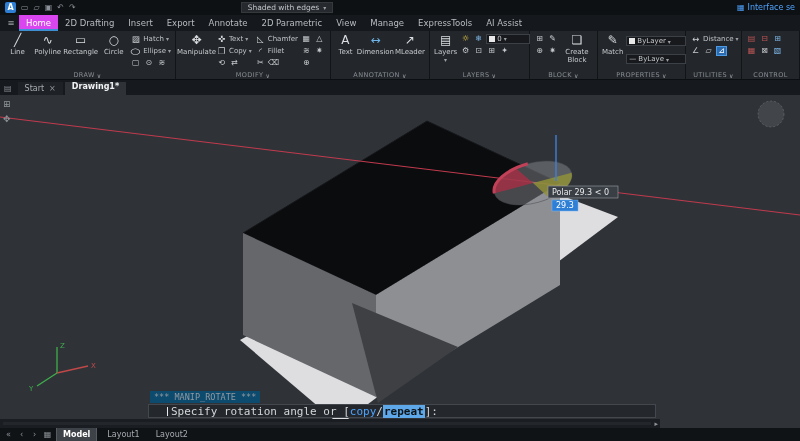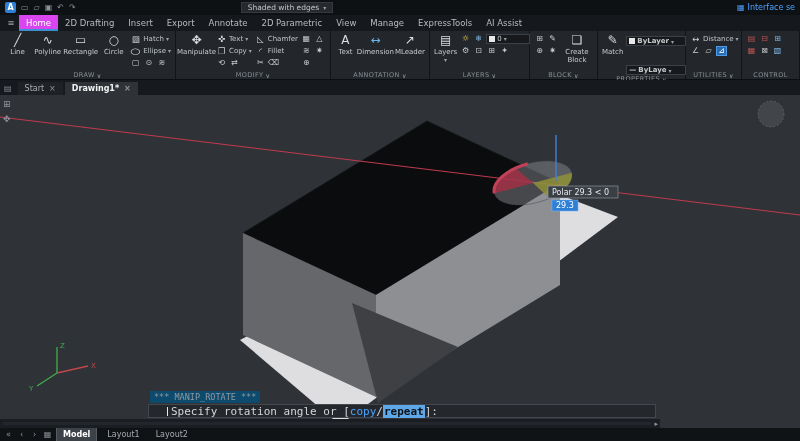--- a/index.html
+++ b/index.html
@@ -37,21 +37,21 @@
   .stretch { display:inline-block; transform:scaleX(1.45); }
   .select { display:flex; align-items:center; gap:2px; background:#17191c; border:1px solid #3c4147; height:10px; padding:0 2px; font-size:7px; width:60px; color:#c6cacd; }
   .swatch { width:6px; height:6px; background:#e8e8e8; display:inline-block; flex:none; }
   .mlabel { white-space:nowrap; }
   .p-draw{width:176px} .p-modify{width:155px} .p-annot{width:99px} .p-layers{width:100px} .p-block{width:68px} .p-props{width:88px} .p-utils{width:56px} .p-ctrl{flex:1}
 
   
   .doctabs { height:15px; background:#16191d; display:flex; align-items:flex-end; gap:2px; padding-left:4px; flex:none; }
   .dticon { font-size:8px; color:#8d939a; margin:0 4px 2px 0; }
   .dtab { height:13px; padding:0 7px; display:flex; align-items:center; gap:5px; font-size:8px; background:#1e2226; color:#a9aeb3; }
-  .dtab.active { background:#2f3338; color:#f2f3f4; font-weight:bold; }
+  .dtab.active { background:#2f3338; color:#f2f3f4; font-weight:bold;flex-direction:column; }
   .dtab .x { font-size:8px; color:#8f959a; }
 
   
   .canvas { flex:1; position:relative; background:#2f3338; overflow:hidden; }
   .canvas svg { position:absolute; inset:0; width:100%; height:100%; }
   svg text { font-family:"DejaVu Sans",sans-serif; }
   .canvas-tools { position:absolute; left:3px; top:4px; display:flex; flex-direction:column; gap:5px; font-size:9px; color:#8f959b; }
 
   .cmd-history { position:absolute; left:150px; bottom:25px; background:#0c4a6e; color:#93999f; font-family:"DejaVu Sans Mono",monospace; font-size:8.5px; padding:1px 4px; }
   .cmd-line { position:absolute; left:148px; bottom:10px; width:508px; height:14px; background:#24272b; border:1px solid #43484e; display:flex; align-items:center; padding:0 18px; font-family:"DejaVu Sans Mono",monospace; font-size:11px; color:#d4d7da; }
@@ -277,21 +277,21 @@
         <span class="dd">∨</span>
       </div>
     </div>
 
     <div class="panel p-props">
       <div class="panel-body">
         <div class="bigbtn">
           <span class="bic">✎</span>
           <span>Match</span>
         </div>
-        <div class="mini" style="gap:19px; padding-top:3px;font-weight:bold;">
+        <div class="mini" style="gap:8px; padding-top:3px;">
           <div class="select">
             <span class="swatch"></span>
             <span>ByLayer</span>
             <span class="dd">▾</span>
           </div>
           <div class="select">
             <span>—</span>
             <span>ByLaye</span>
             <span class="dd">▾</span>
           </div>

